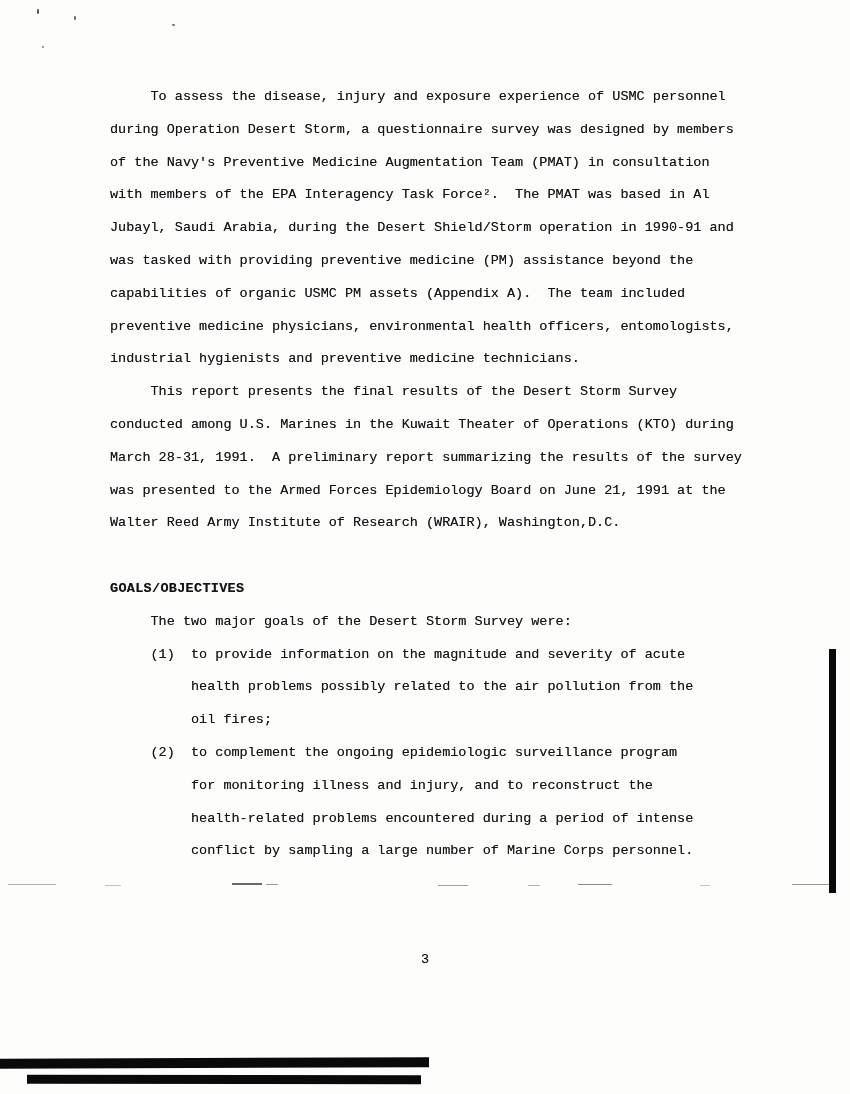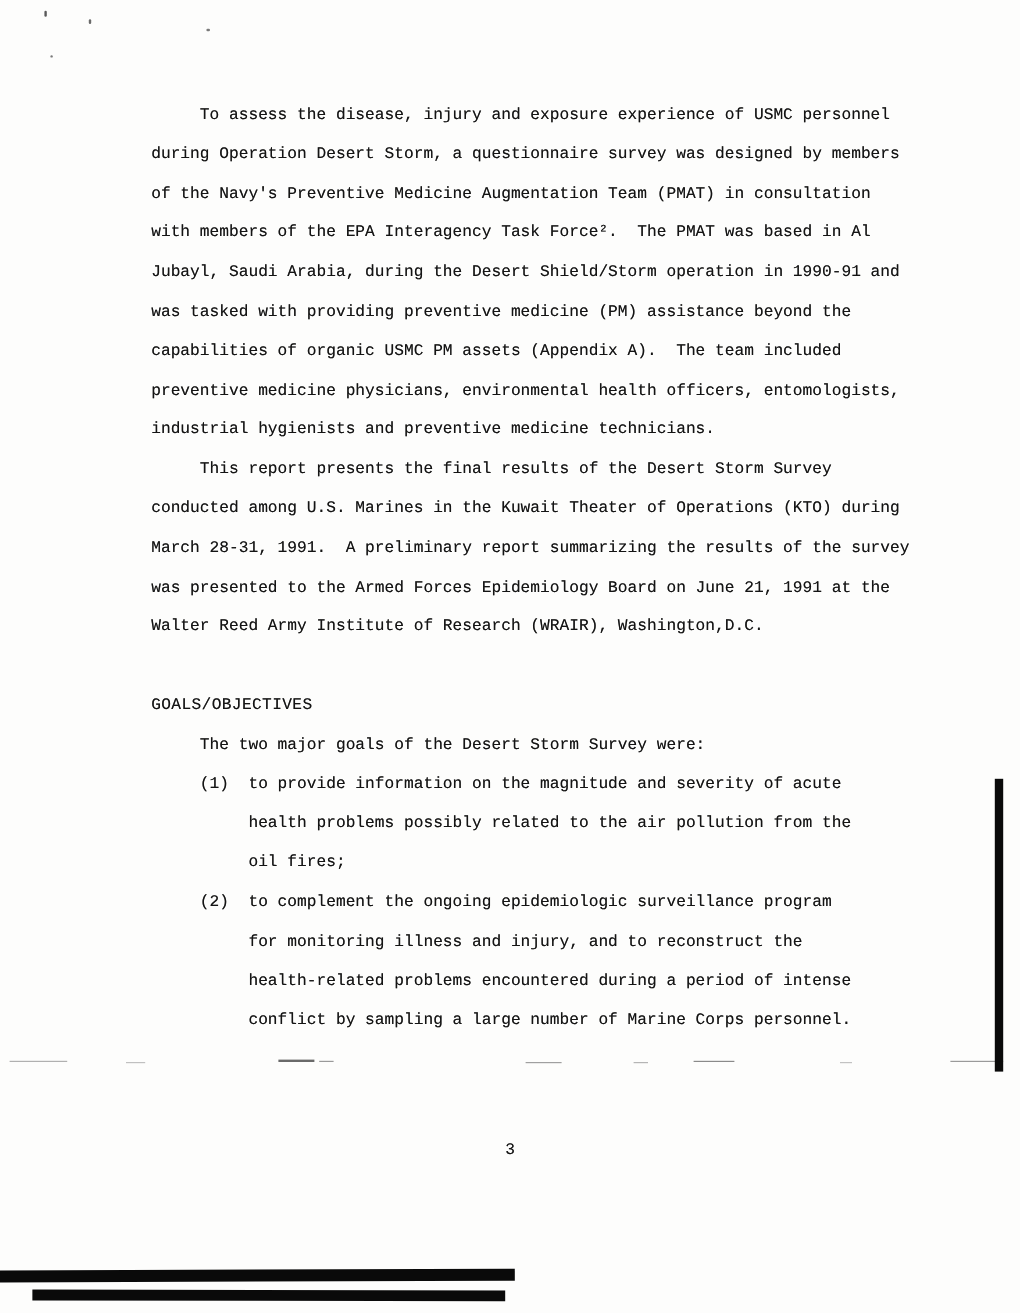--- a/index.html
+++ b/index.html
@@ -6,32 +6,32 @@
   html,body { width:850px; height:1094px; }
   body {
     position:relative;
     background:#fefefe;
     font-family:"Liberation Mono","DejaVu Sans Mono",monospace;
     overflow:hidden;
   }
   .sheet { position:absolute; inset:0; background:#fdfdfc; }
   .text-block {
     position:absolute;
-    left:126px;
+    left:110px;
     top:81px;
     width:660px;
     font-size:13.5px;
     line-height:32.8px;
     color:#141414;
     white-space:pre;
     text-shadow:0 0 0.5px rgba(0,0,0,0.55);
   }
   .line { height:32.8px; }
   .line.italic { }
-  .line.bold { font-weight:normal; letter-spacing:0.3px; }
+  .line.bold { font-weight:bold; letter-spacing:0.3px; }
   .page-number {
     position:absolute;
     top:952px;
     left:0;
     width:850px;
     text-align:center;
     font-size:13.5px;
     color:#141414;
     text-shadow:0 0 0.5px rgba(0,0,0,0.55);
   }

